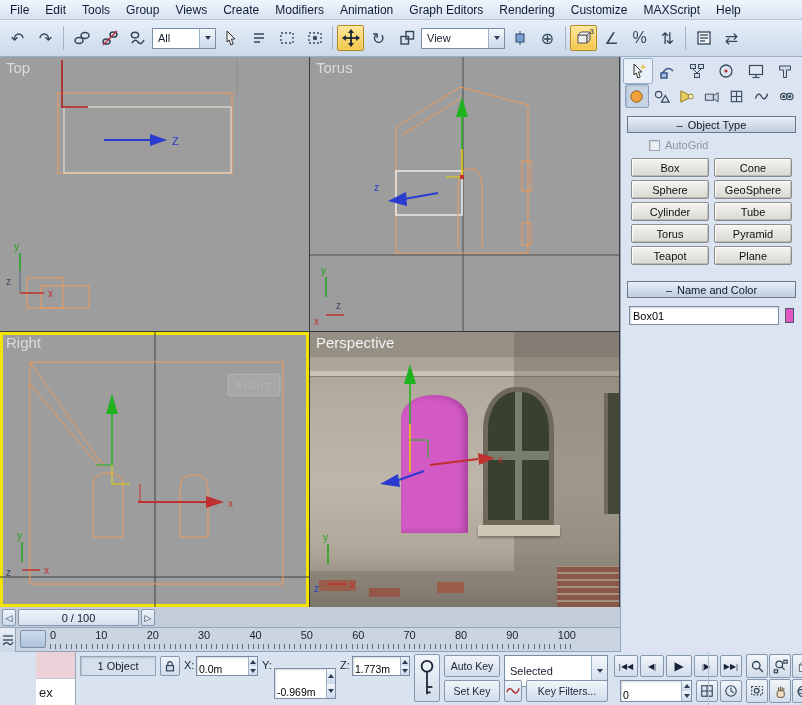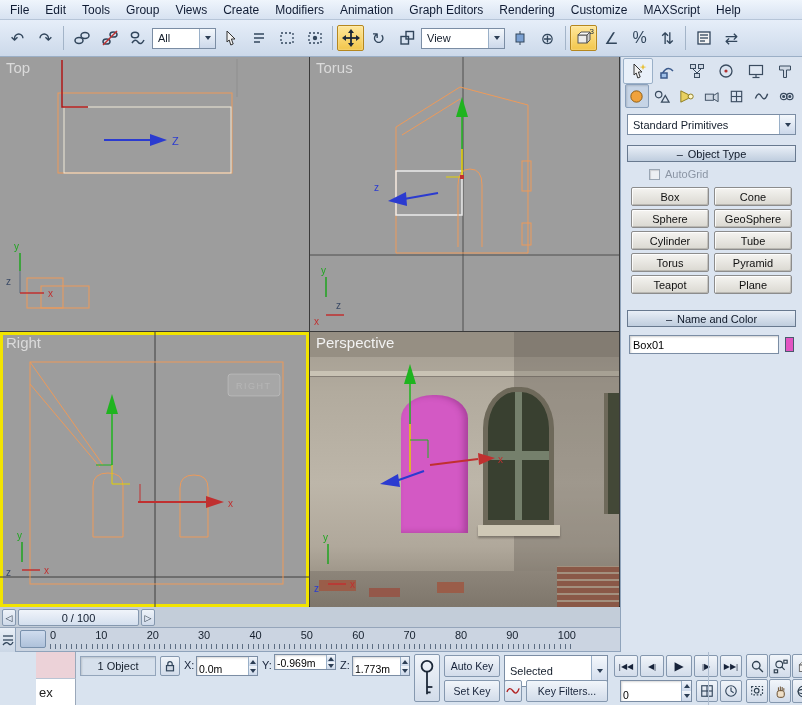--- a/index.html
+++ b/index.html
@@ -465,28 +465,20 @@
         </span>
       <span class="cp-cat">
           <svg width="17" height="17" viewBox="0 0 18 18" fill="none" stroke="#3b4c60" stroke-width="1.3">
             <circle cx="6" cy="9" r="3.4"></circle>
             <circle cx="12.5" cy="9" r="3.4"></circle>
             <circle cx="6" cy="9" r="1" fill="#3b4c60"></circle>
             <circle cx="12.5" cy="9" r="1" fill="#3b4c60"></circle>
           </svg>
         </span>
     </div>
-    <div class="cp-dd-wrap">
-      <div class="tdd">
-        <span>Standard Primitives</span>
-        <span class="dd-btn">
-            <span class="arrow-down"></span>
-          </span>
-      </div>
-    </div>
     <div class="rollout-head">
       <span>–</span>
       <span>Object Type</span>
     </div>
     <div class="autogrid-row">
       <span class="cb"></span>
       <span>AutoGrid</span>
     </div>
     <div class="obj-grid">
       <span class="obj-btn">Box</span>
@@ -563,21 +555,21 @@
       <span class="spin">
           <span>
             <i class="tri-up"></i>
           </span>
           <span>
             <i class="arrow-down"></i>
           </span>
         </span>
     </div>
     <span class="abs coord-label" style="left:226px;top:7px">Y:</span>
-    <div class="abs field" style="left:238px;top:2px;width:62px;height:16px">
+    <div class="abs field" style="left:238px;top:16px;width:62px;height:31px">
       <input value="-0.969m" style="">
       <span class="spin">
           <span>
             <i class="tri-up"></i>
           </span>
           <span>
             <i class="arrow-down"></i>
           </span>
         </span>
     </div>

